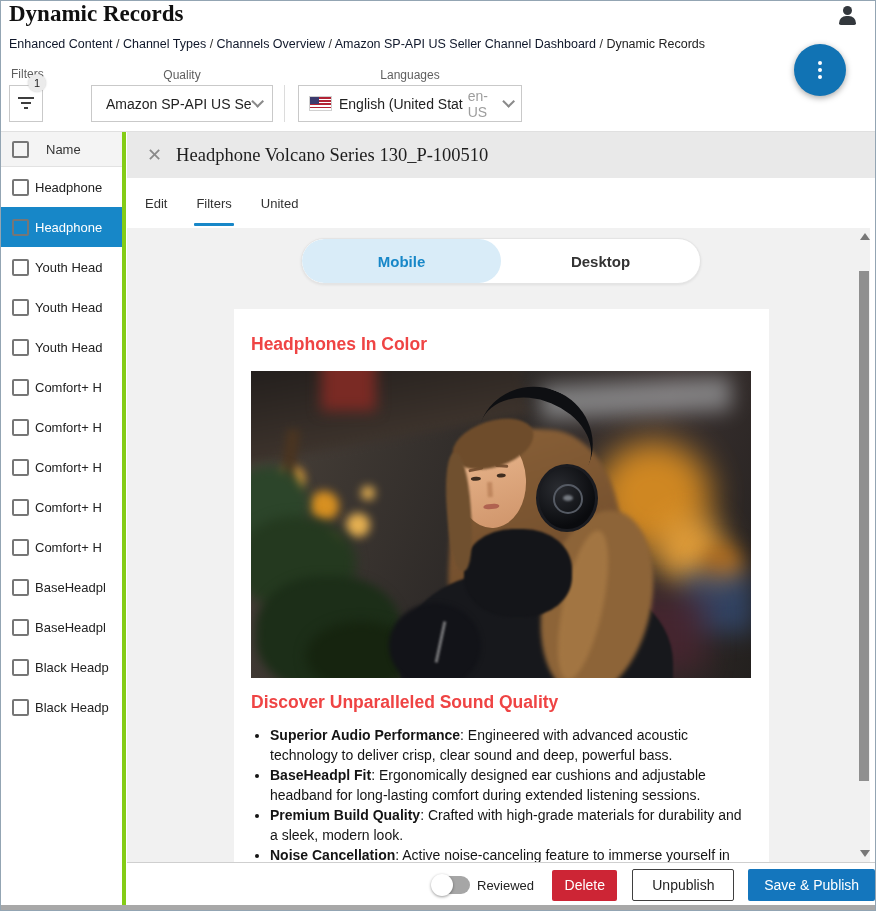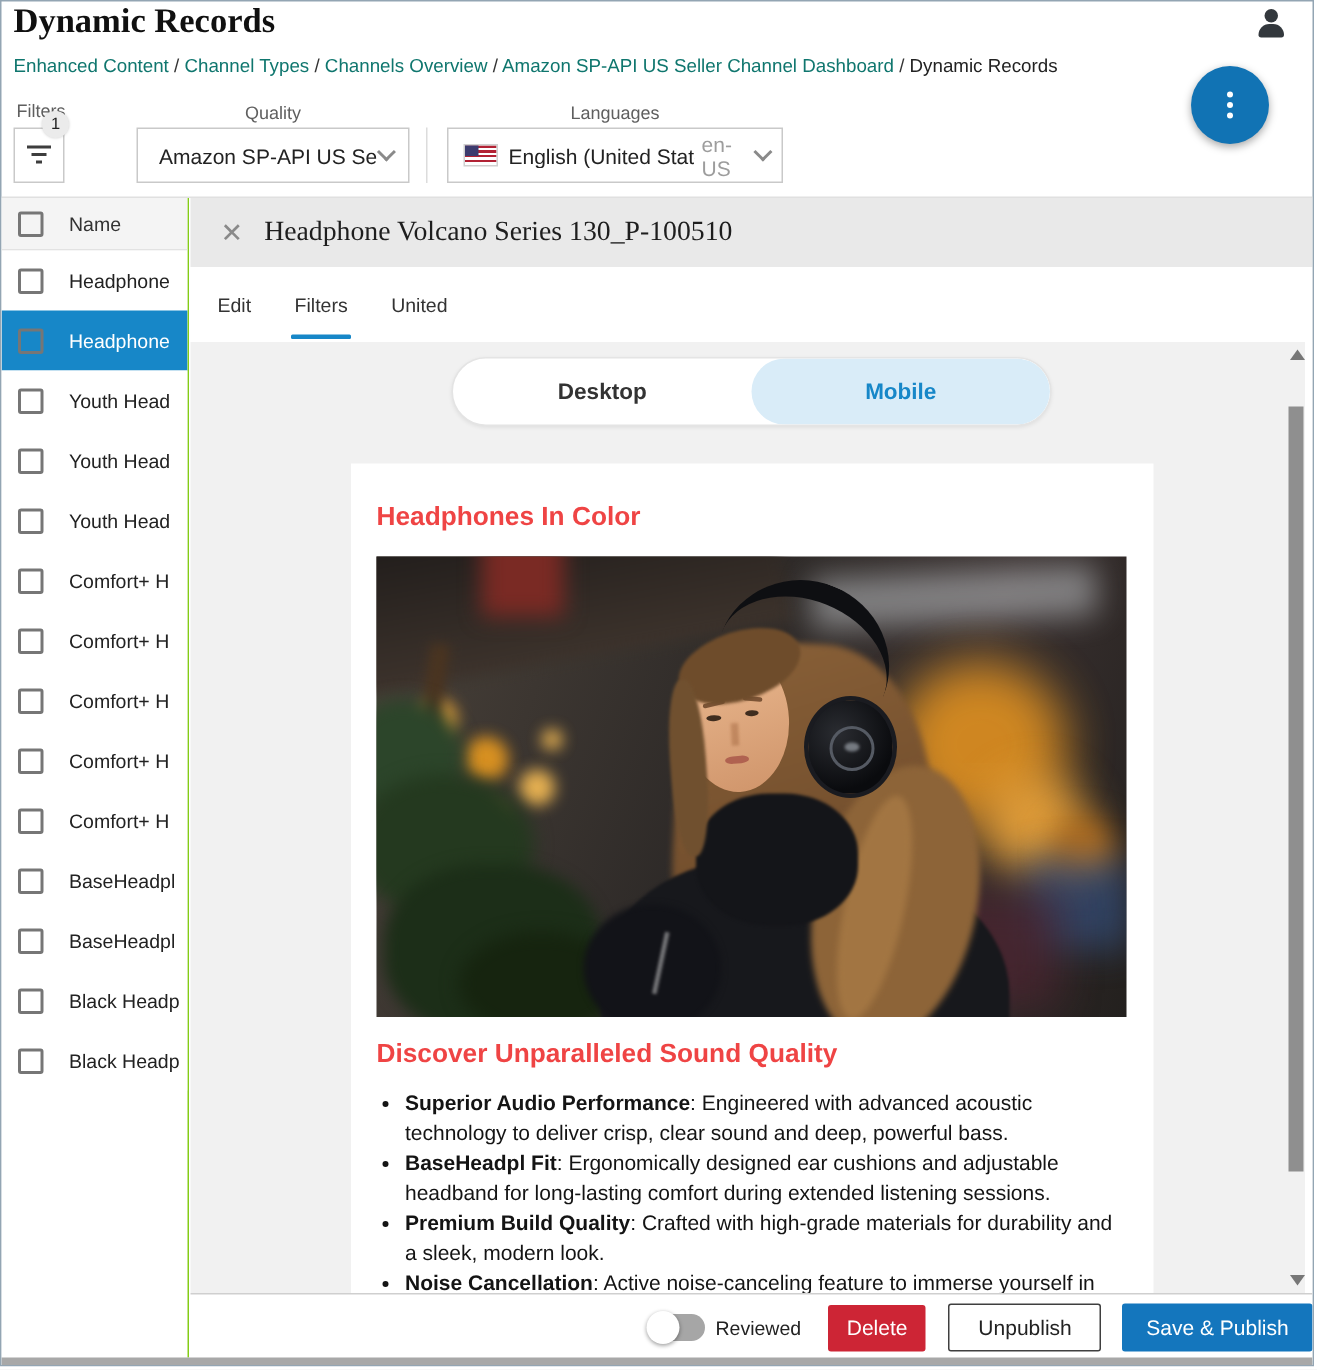--- a/index.html
+++ b/index.html
@@ -6,21 +6,21 @@
   body { margin: 0; background: #fff; font-family: "Liberation Sans", sans-serif; color: #222; }
   .window { position: relative; width: 876px; height: 911px; border: 1px solid #93a5b3; background: #fff; overflow: hidden; }
 
   
   .app-title { position: absolute; left: 8px; top: 0; font-family: "Liberation Serif", serif; font-weight: bold; font-size: 23px; color: #101010; }
   .avatar { position: absolute; right: 17px; top: 5px; width: 20px; height: 20px; cursor: pointer; }
   .avatar .head { position: absolute; left: 5px; top: 0; width: 9px; height: 9px; border-radius: 50%; background: #33383d; }
   .avatar .body { position: absolute; left: 1px; top: 10px; width: 17px; height: 9px; border-radius: 8px 8px 2px 2px; background: #33383d; }
 
   .breadcrumb { position: absolute; left: 8px; top: 36px; font-size: 12.5px; white-space: nowrap; }
-  .crumb.link { color: #0f766e; cursor: pointer; }
+  .crumb.link { color: #0f172a; cursor: pointer; }
   .crumb-sep { color: #333; }
   .crumb.current { color: #222; }
 
   
   .filters-label { position: absolute; left: 10px; top: 66px; font-size: 12px; color: #5f5f5f; }
   .filter-btn { position: absolute; left: 8px; top: 84px; width: 34px; height: 37px; background: #fff; border: 1px solid #c9c9c9; cursor: pointer; }
   .filter-icon { position: absolute; left: 8px; top: 11px; width: 16px; height: 14px; }
   .filter-icon i { position: absolute; left: 50%; transform: translateX(-50%); height: 2px; background: #3d3d3d; display: block; }
   .filter-icon i:nth-child(1){ top: 0; width: 16px; }
   .filter-icon i:nth-child(2){ top: 5px; width: 10px; }
@@ -37,26 +37,26 @@
   .dd-code { color: #9d9d9d; margin-left: 5px; }
   .chevron { margin-left: auto; width: 9px; height: 9px; border-right: 2px solid #8a8a8a; border-bottom: 2px solid #8a8a8a; transform: rotate(45deg) translateY(-3px); flex: 0 0 auto; }
   .v-sep { position: absolute; left: 283px; top: 84px; width: 1px; height: 37px; background: #dcdcdc; }
 
   .fab { position: absolute; left: 793px; top: 43px; width: 52px; height: 52px; border-radius: 50%; background: #1173b4; box-shadow: 0 2px 6px rgba(0,0,0,.35); cursor: pointer; display: flex; flex-direction: column; align-items: center; justify-content: center; gap: 3px; }
   .fab i { width: 4px; height: 4px; border-radius: 50%; background: #fff; display: block; }
 
   .main-divider { position: absolute; left: 0; right: 0; top: 130px; height: 1px; background: #e0e0e0; }
 
   
-  .list-panel { position: absolute; left: 0; top: 131px; width: 125px; bottom: 5px; background: #fff; border-right: 1px solid #84cc16; overflow: hidden; }
+  .list-panel { position: absolute; left: 0; top: 131px; width: 125px; bottom: 5px; background: #fff; border-right: 4px solid #84cc16; overflow: hidden; }
   .list-header { height: 35px; background: #f4f4f4; border-bottom: 1px solid #e2e2e2; display: flex; align-items: center; }
   .checkbox { width: 17px; height: 17px; border: 2px solid #767676; border-radius: 2px; background: transparent; margin-left: 11px; flex: 0 0 auto; cursor: pointer; }
   .list-header .hdr-label { margin-left: 17px; font-size: 13px; color: #333; }
   .list-row { height: 40px; display: flex; align-items: center; cursor: pointer; background: #fff; }
-  .list-row .row-label { margin-left: 17px; font-size: 13px; color: #222; white-space: nowrap; overflow: hidden; }
+  .list-row .row-label { margin-left: 6px; font-size: 13px; color: #222; white-space: nowrap; overflow: hidden; }
   .list-row.selected { background: #1787c8; }
   .list-row.selected .row-label { color: #fff; }
 
   
   .detail-header { position: absolute; left: 126px; right: 0; top: 131px; height: 46px; background: #e9e9e9; display: flex; align-items: center; }
   .close-x { margin-left: 20px; font-size: 18px; color: #8a8a8a; cursor: pointer; line-height: 1; }
   .detail-title { margin-left: 14px; font-family: "Liberation Serif", serif; font-size: 18.5px; color: #1e1e1e; }
 
   .tabs-row { position: absolute; left: 126px; right: 0; top: 177px; height: 50px; background: #fff; display: flex; align-items: center; padding-left: 18px; gap: 29px; }
   .tab { position: relative; height: 100%; display: flex; align-items: center; font-size: 13px; color: #333; cursor: pointer; }
@@ -275,25 +275,25 @@
       <div class="tab active">
         <span>Filters</span>
       </div>
       <div class="tab">
         <span>United</span>
       </div>
     </div>
 
   <div class="tab-content">
     <div class="segmented" id="segmented">
+        <div class="segment selected">
+          <span>Mobile</span>
+        </div>
         <div class="segment">
           <span>Desktop</span>
-        </div>
-        <div class="segment selected">
-          <span>Mobile</span>
         </div>
       </div>
 
     <div class="card">
       <div class="pv-h pv-h1">Headphones In Color</div>
 
       <div class="scene" role="img" aria-label="Woman with long wavy brown hair wearing black over-ear headphones on a city street with warm bokeh lights and pine branches">
         <div class="sc awning"></div>
           <div class="sc redsign"></div>
           <div class="sc beam"></div>

